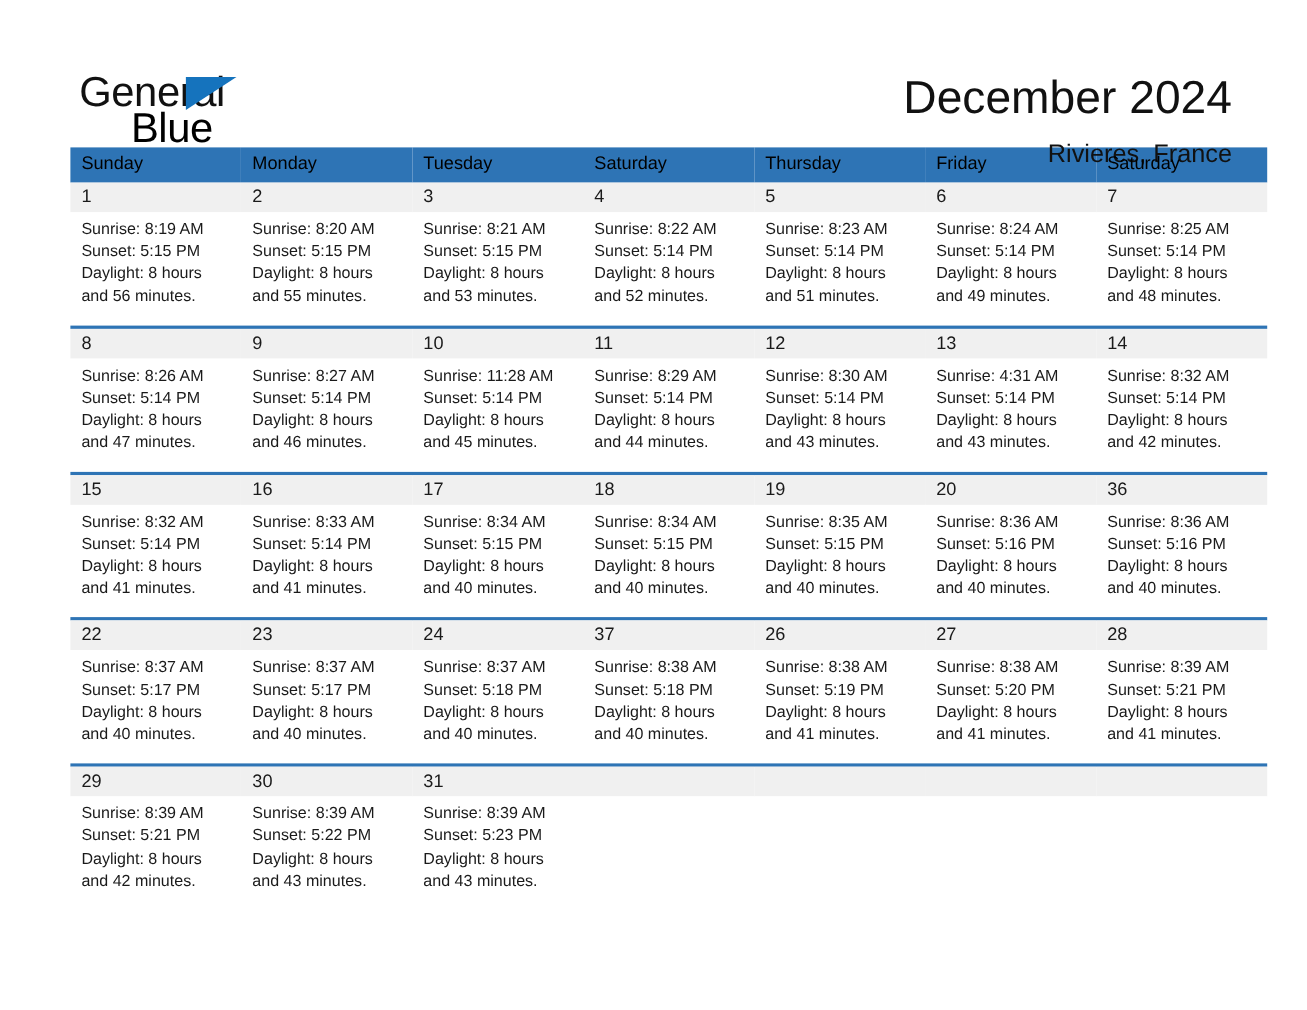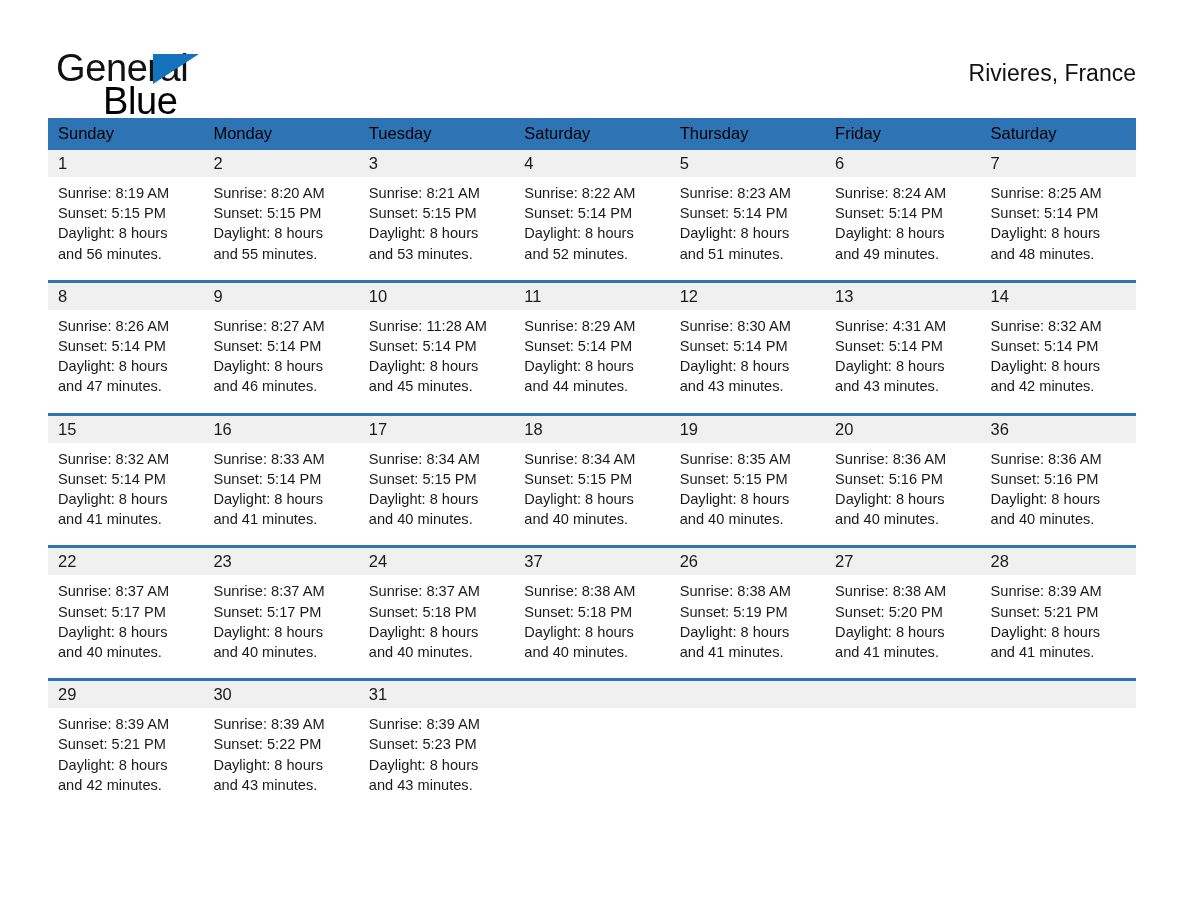--- a/index.html
+++ b/index.html
@@ -13,21 +13,21 @@
     width: 1188px;
     height: 918px;
     font-family: "Liberation Sans", "DejaVu Sans", sans-serif;
     color: #1a1a1a;
     overflow: hidden;
   }
   .page {
     position: relative;
     width: 1188px;
     height: 722px;
-    padding: 0;
+    padding: 16px;
   }
 
   
   .topbar {
     display: flex;
     align-items: flex-start;
     justify-content: space-between;
     padding: 46px 52px 0 56px;
     height: 112px;
   }
@@ -152,20 +152,21 @@
 
   <div class="topbar">
 
     <div class="brand">
       <span class="brand-general">General</span>
       <span class="brand-tri"></span>
       <span class="brand-blue">Blue</span>
     </div>
 
     <div class="titles">
+      <div class="cal-title">December 2024</div>
       <div class="cal-subtitle">Rivieres, France</div>
     </div>
 
   </div>
 
   <div class="cal-wrap">
     <table class="calendar">
       <colgroup>
         <col>
           <col>

